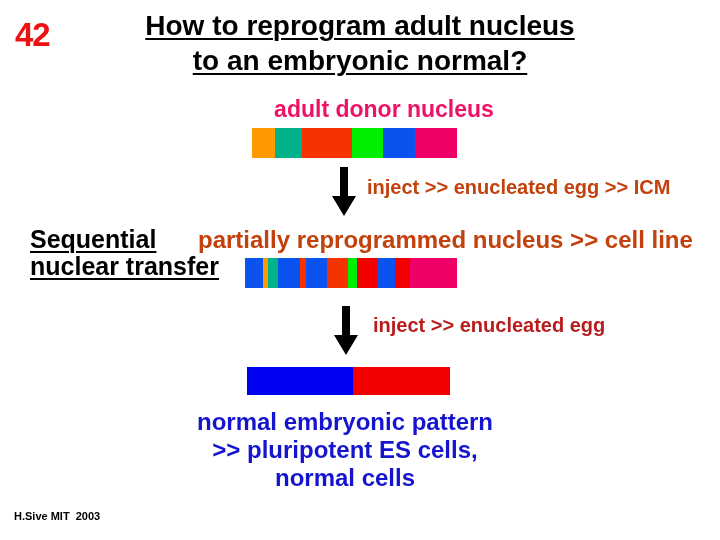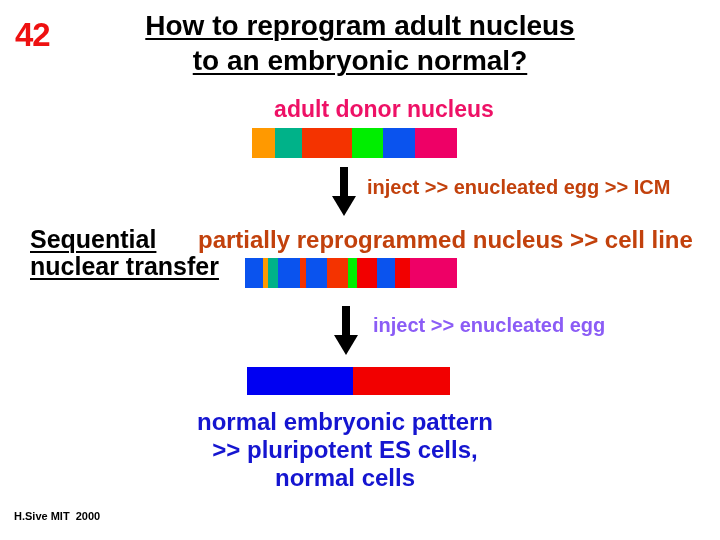--- a/index.html
+++ b/index.html
@@ -73,21 +73,21 @@
   .inject1 {
     position: absolute;
     left: 367px; top: 176px;
     font-size: 20px;
     color: #c2410c;
   }
   .inject2 {
     position: absolute;
     left: 373px; top: 314px;
     font-size: 20px;
-    color: #8b5cf6;
+    color: #b91c1c;
   }
   .seq {
     position: absolute;
     left: 30px; top: 226px;
     font-size: 25px;
     line-height: 27px;
     color: #000000;
   }
   .partial-label {
     position: absolute;
@@ -176,15 +176,15 @@
       <div style="width: 106px; background: rgb(0, 0, 242);"></div>
       <div style="width: 97px; background: rgb(242, 0, 0);"></div>
     </div>
 
   <div class="normal-label">
     <span>normal embryonic pattern</span><br>
     <span>&gt;&gt; pluripotent ES cells,</span><br>
     <span>normal cells</span>
   </div>
 
-  <div class="credit">H.Sive MIT  2000</div>
+  <div class="credit">H.Sive MIT  2003</div>
 
 </div>
 
 </body></html>

